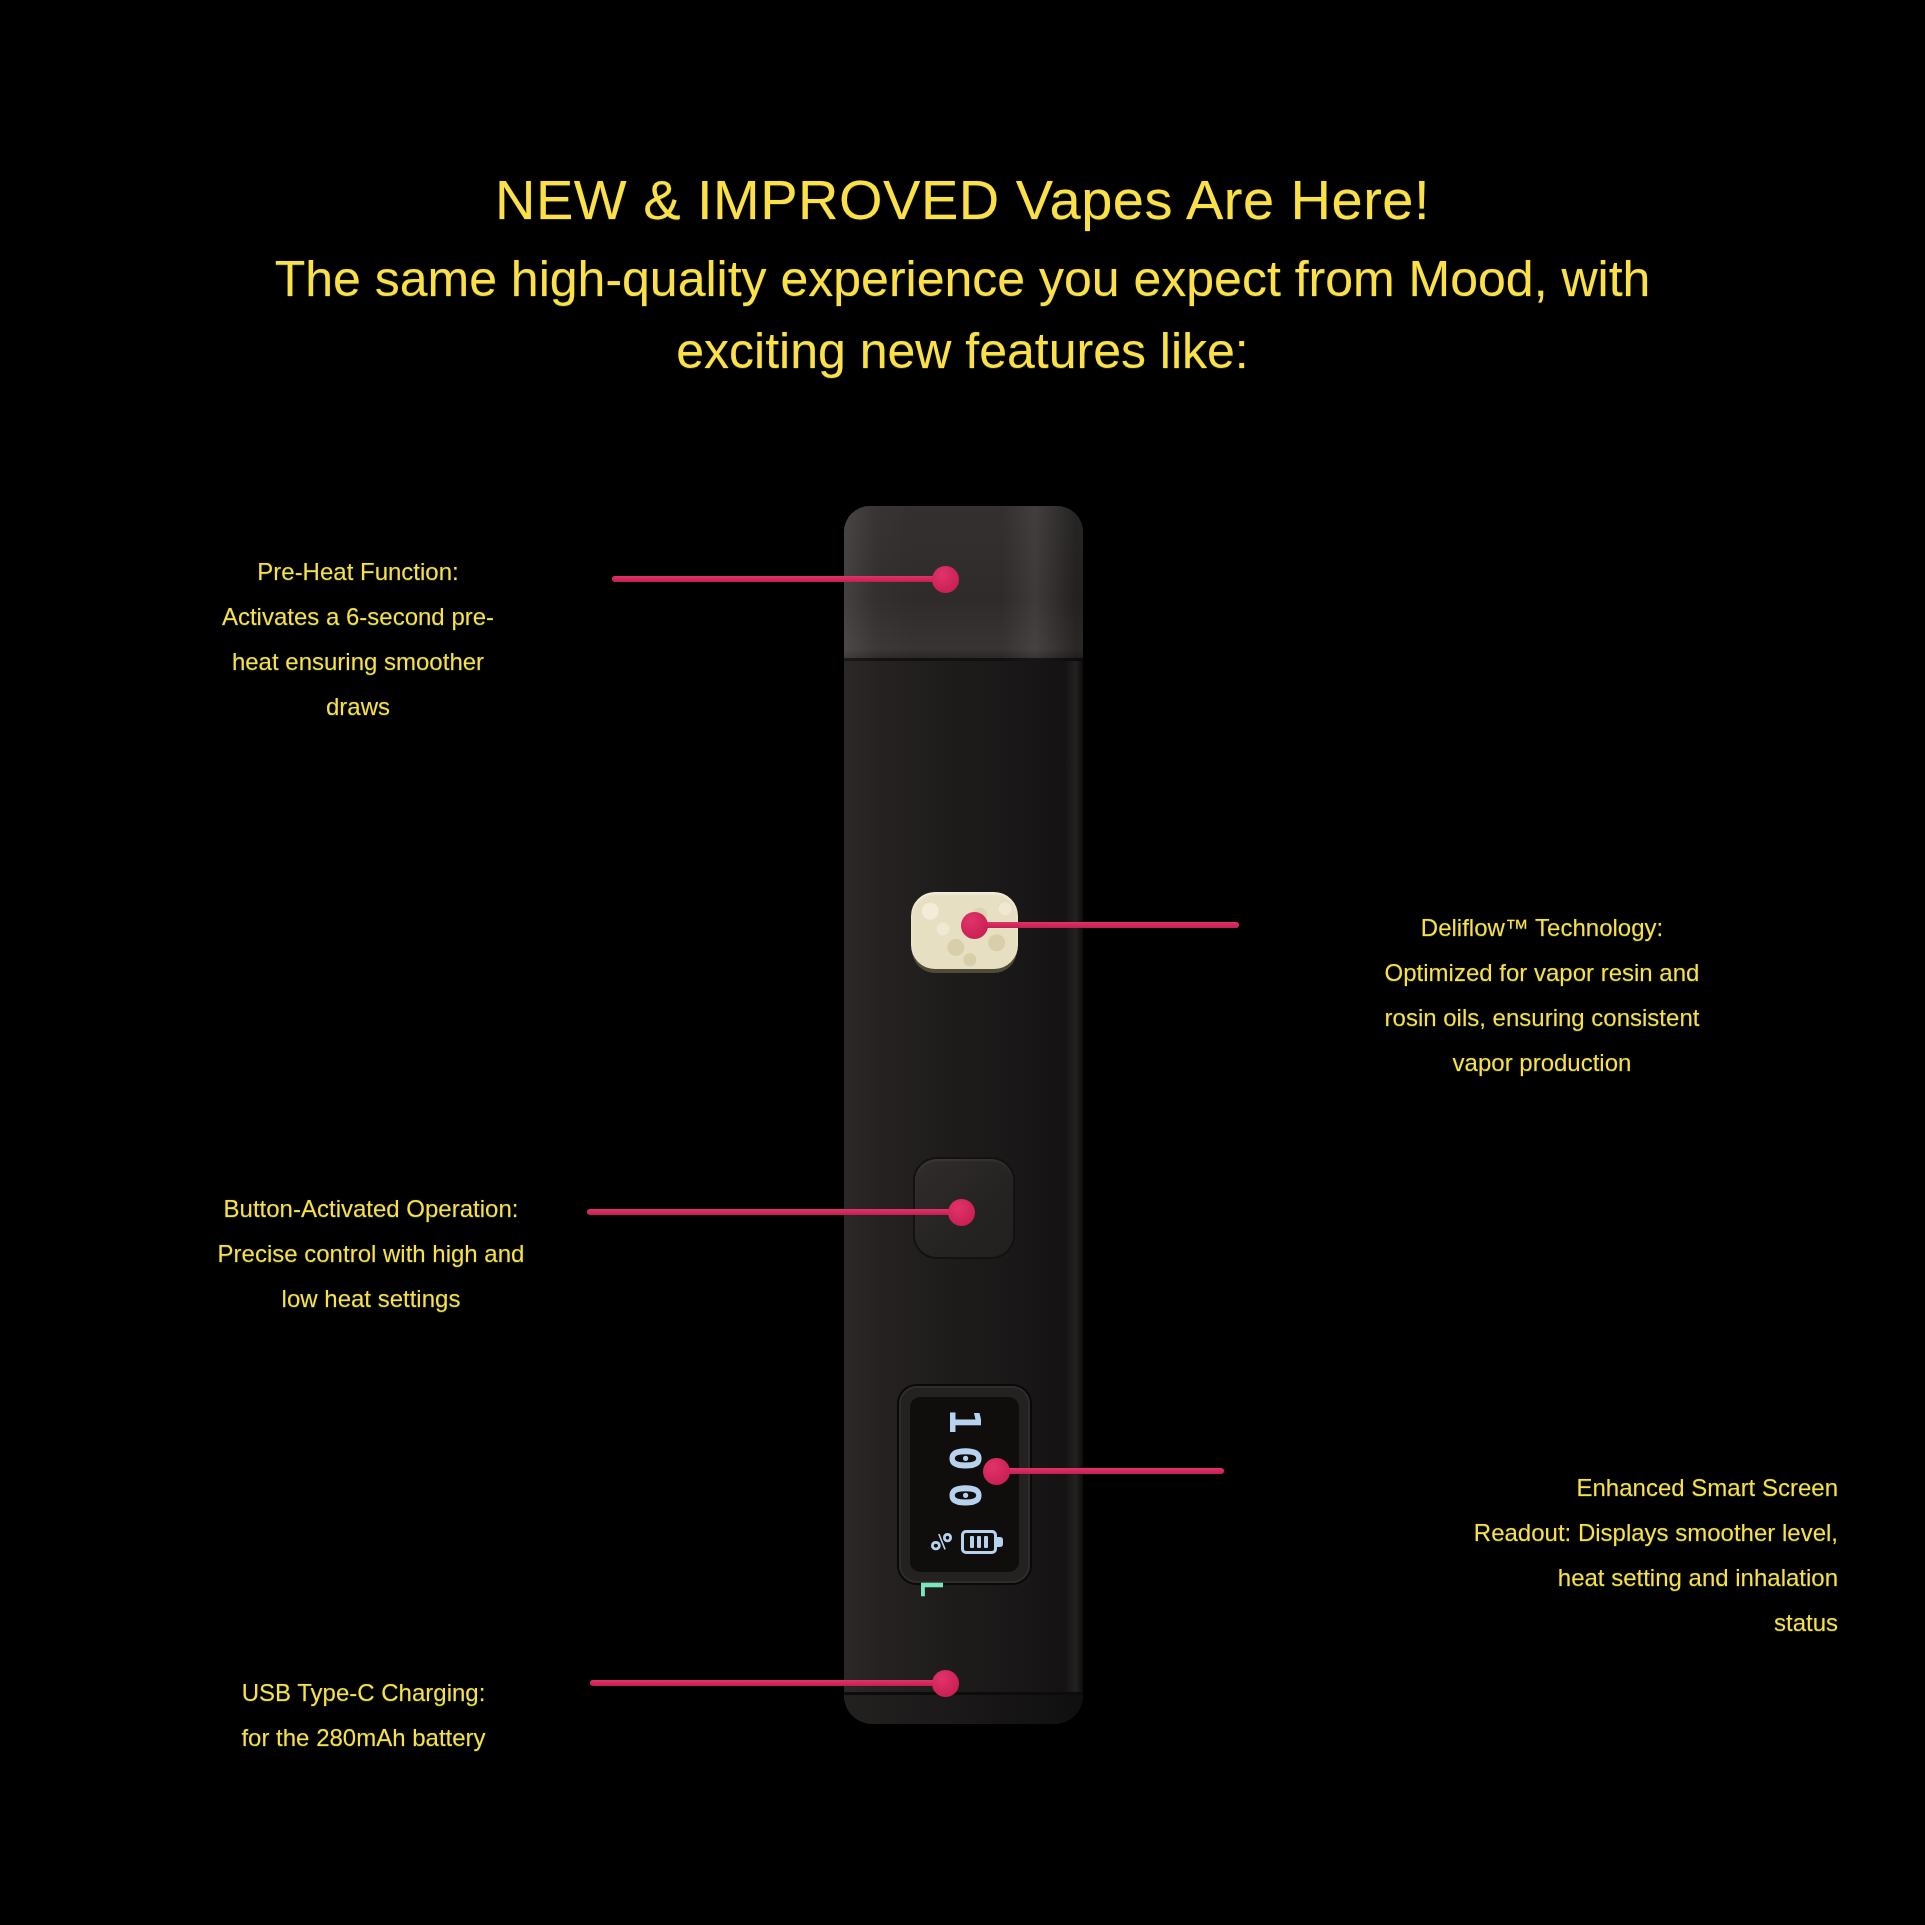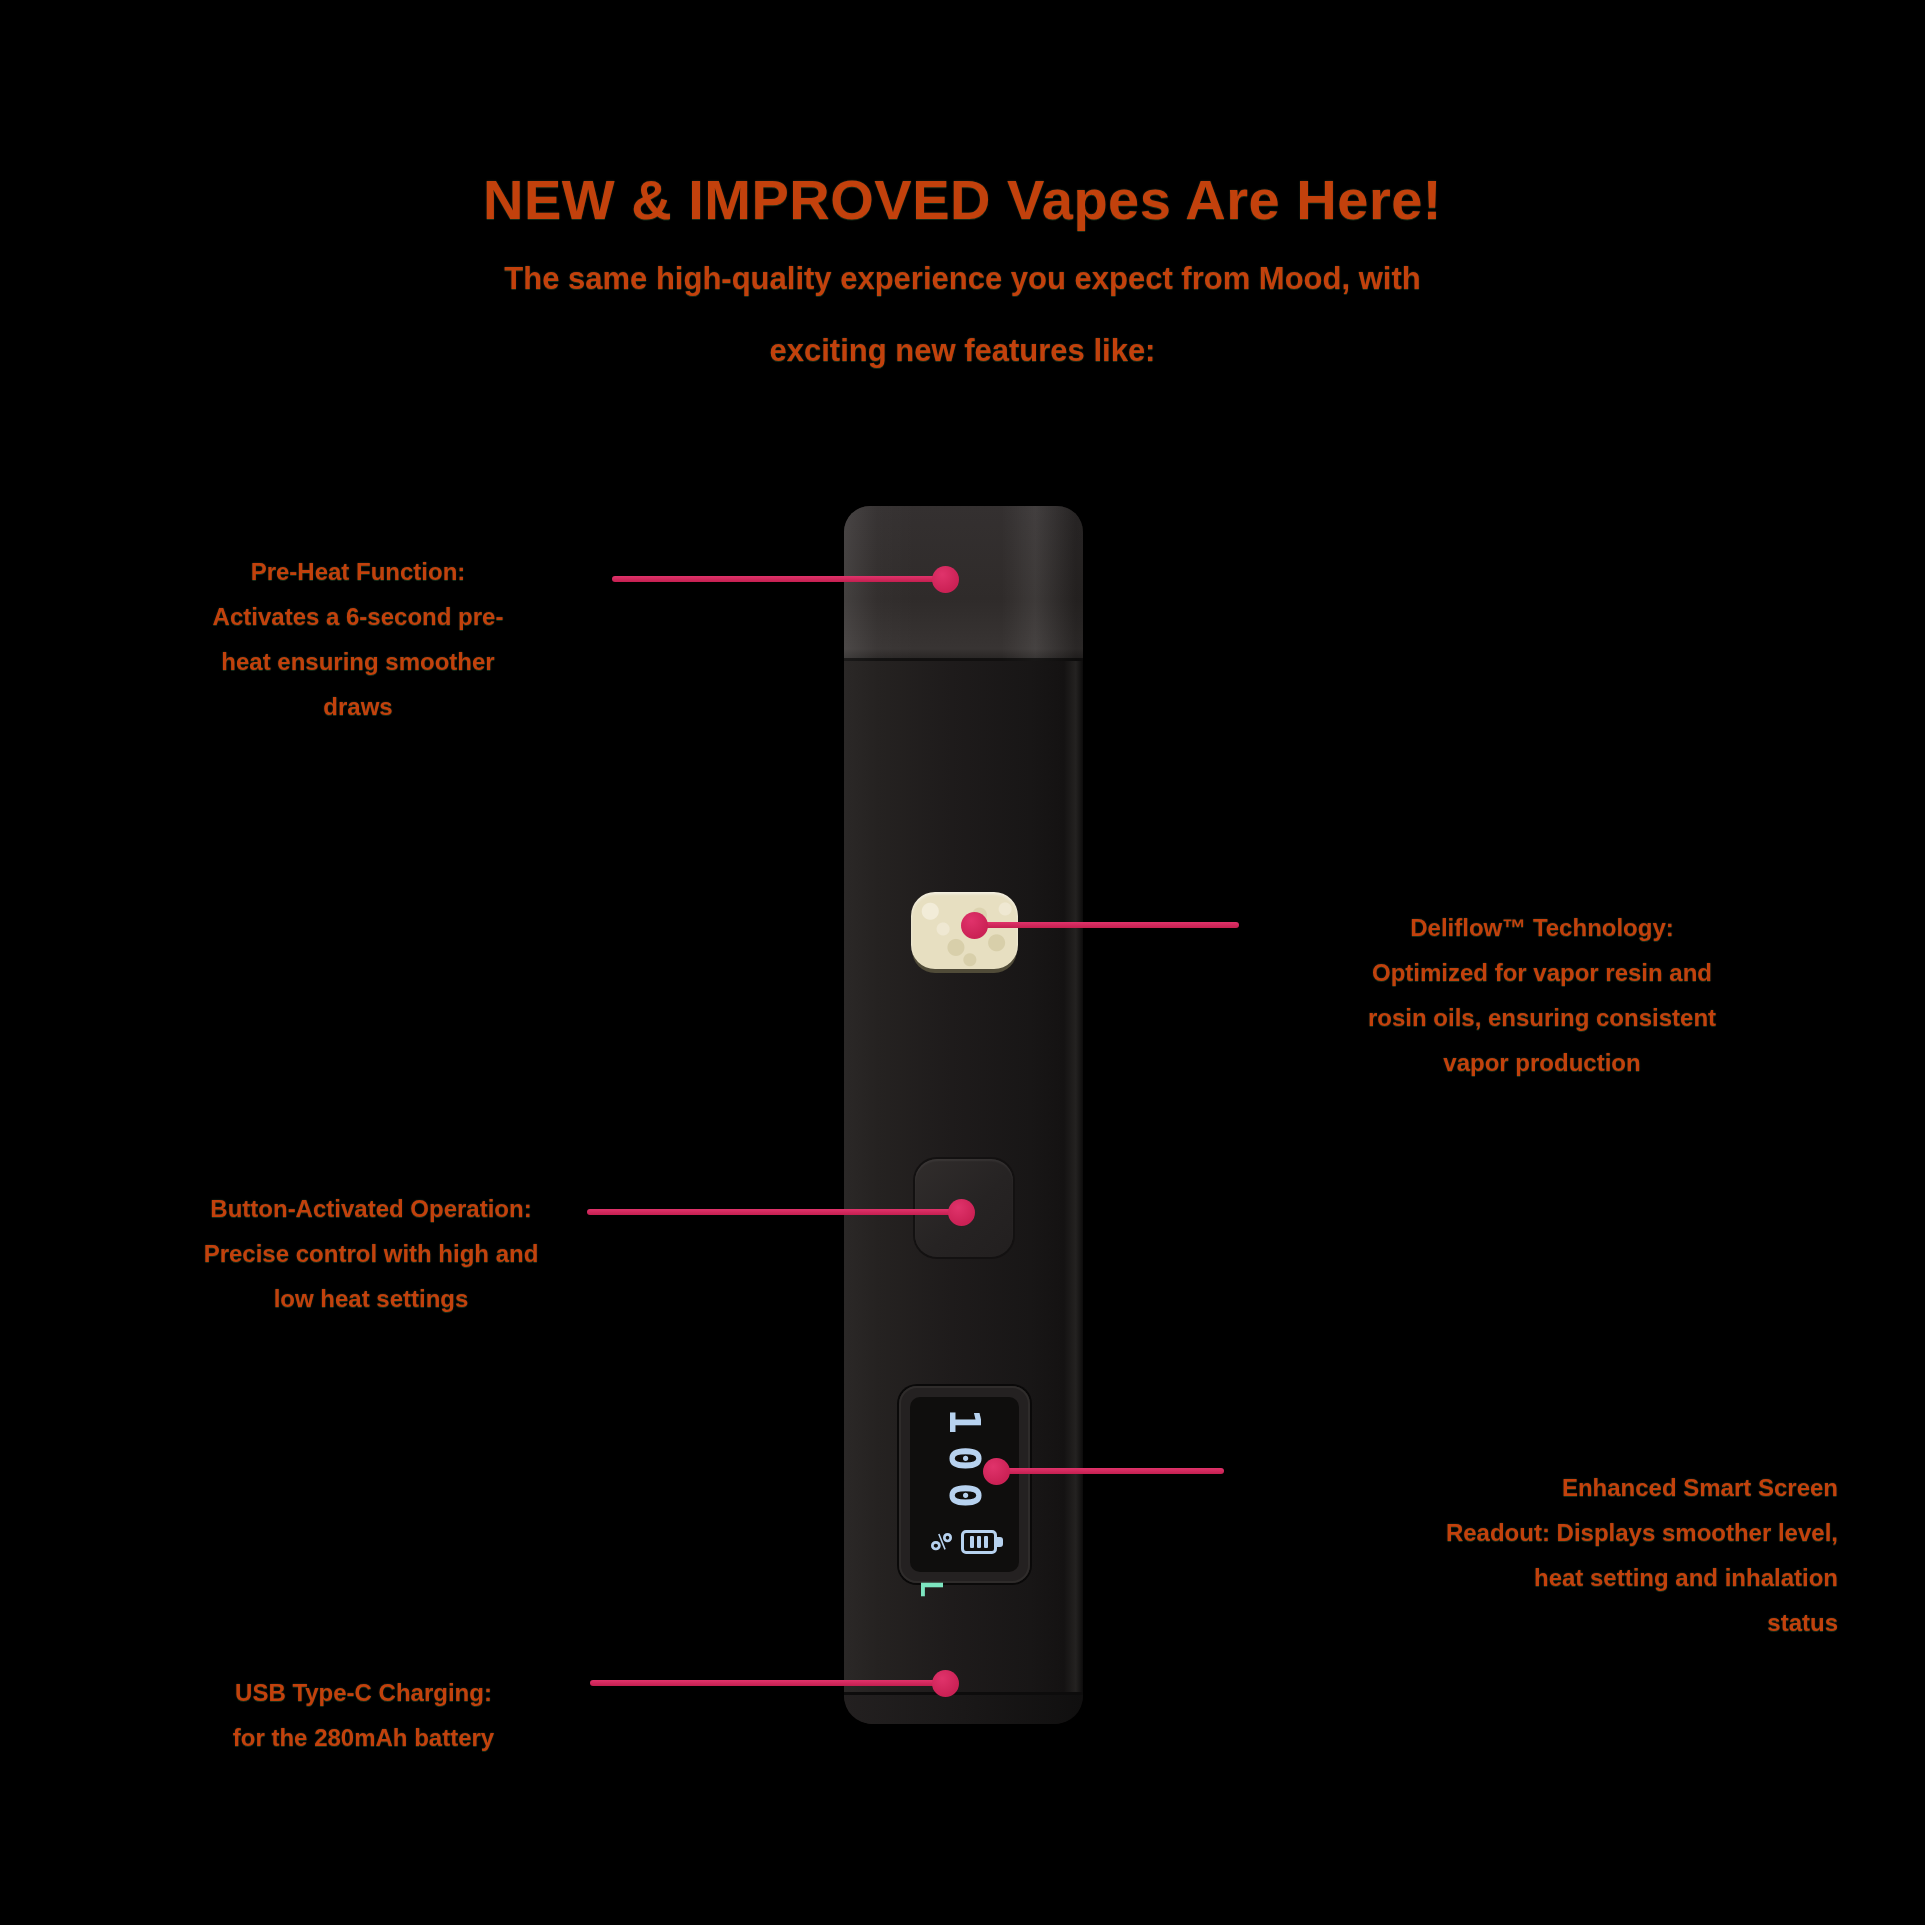--- a/index.html
+++ b/index.html
@@ -5,30 +5,30 @@
   * { margin:0; padding:0; box-sizing:border-box; }
   html,body { background:#000; }
   body {
     width:1925px; height:1925px; position:relative; overflow:hidden;
     font-family:"Liberation Sans", sans-serif;
   }
   .page { position:absolute; inset:0; background:#000; }
 
   
   .green-text {
-    color:#c2410c; font-weight:bold;
+    color:#fde047; font-weight:normal;
     text-shadow:0 1px 0 #142c19, 0 2px 3px rgba(0,0,0,.9), 0 0 2px rgba(140,210,160,.28);
   }
   .title {
     position:absolute; left:0; top:167px; width:100%;
     text-align:center; font-size:56px; letter-spacing:0.5px;
   }
   .subtitle {
     position:absolute; left:0; top:243px; width:100%;
-    text-align:center; font-size:31px; line-height:72px;
+    text-align:center; font-size:50px; line-height:72px;
   }
 
   
   .callout { position:absolute; text-align:center; font-size:24px; line-height:45px; }
   .callout .cl-line { white-space:nowrap; }
   .callout-1 { left:119px;  top:549px;  width:478px; }
   .callout-2 { left:1256px; top:905px;  width:572px; }
   .callout-3 { left:85px;   top:1186px; width:572px; }
   .callout-4 { left:1246px; top:1465px; width:592px;text-align:right; }
   .callout-5 { left:95px;   top:1654px; width:537px;margin-top:16px; }

